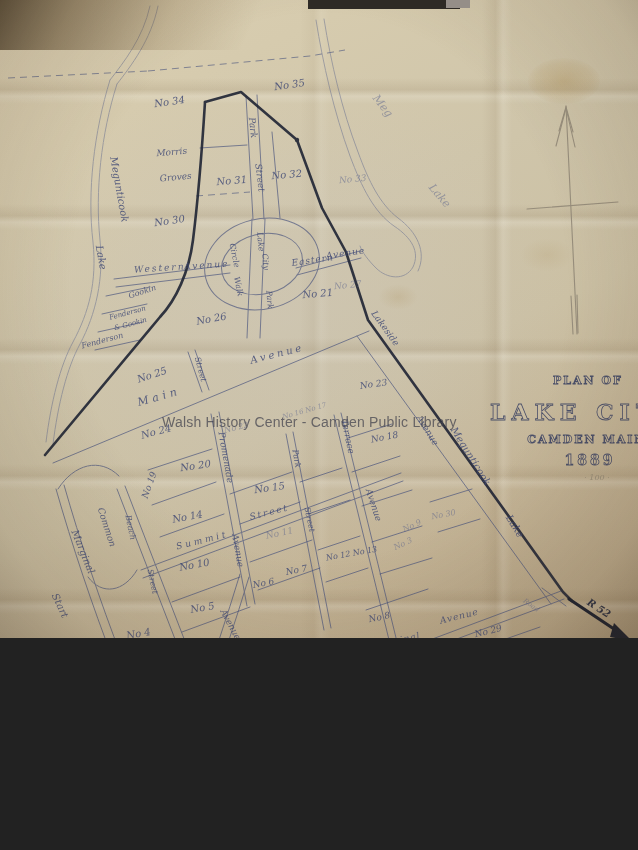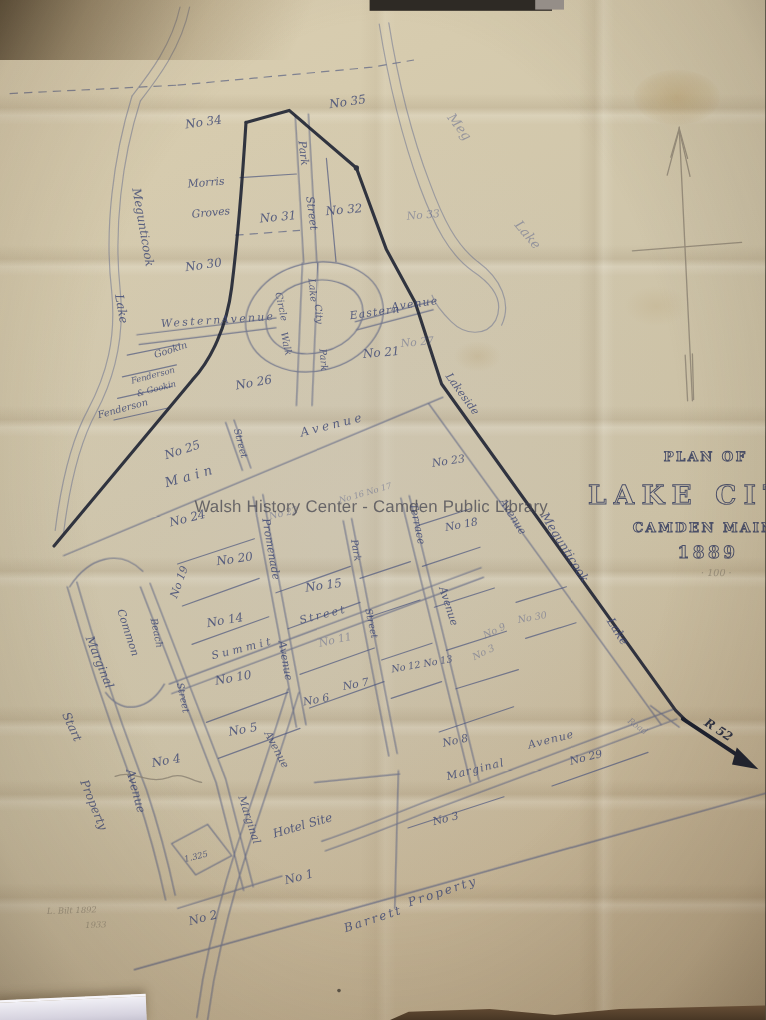--- a/index.html
+++ b/index.html
@@ -1,16 +1,16 @@
 <!DOCTYPE html>
 <html><head>
 <meta charset="utf-8">
 <style>
   html,body{margin:0;padding:0;background:#222;}
-  #photo{position:relative;width:638px;height:850px;overflow:hidden;
+  #photo{position:relative;width:638px;height:638px;overflow:hidden;
     font-family:"DejaVu Serif",serif;text-decoration:underline;}
   
   #paper{position:absolute;inset:0;
     background:
       radial-gradient(ellipse at 45% 50%, rgba(205,201,196,.30) 0%, rgba(205,201,196,0) 58%),
       linear-gradient(155deg,#dbcfb2 0%,#d6cbae 18%,#cfc5aa 40%,#cbc0a4 60%,#c2b294 80%,#b3a081 100%);}
   .crease{position:absolute;left:0;width:100%;height:26px;pointer-events:none;
     background:linear-gradient(rgba(122,100,68,0) 0%,rgba(122,100,68,.13) 45%,rgba(255,255,250,.16) 70%,rgba(122,100,68,0) 100%);}
   .crease-v{position:absolute;top:0;height:100%;width:30px;pointer-events:none;
     background:linear-gradient(90deg,rgba(122,100,68,0) 0%,rgba(122,100,68,.10) 45%,rgba(255,255,250,.12) 70%,rgba(122,100,68,0) 100%);}

